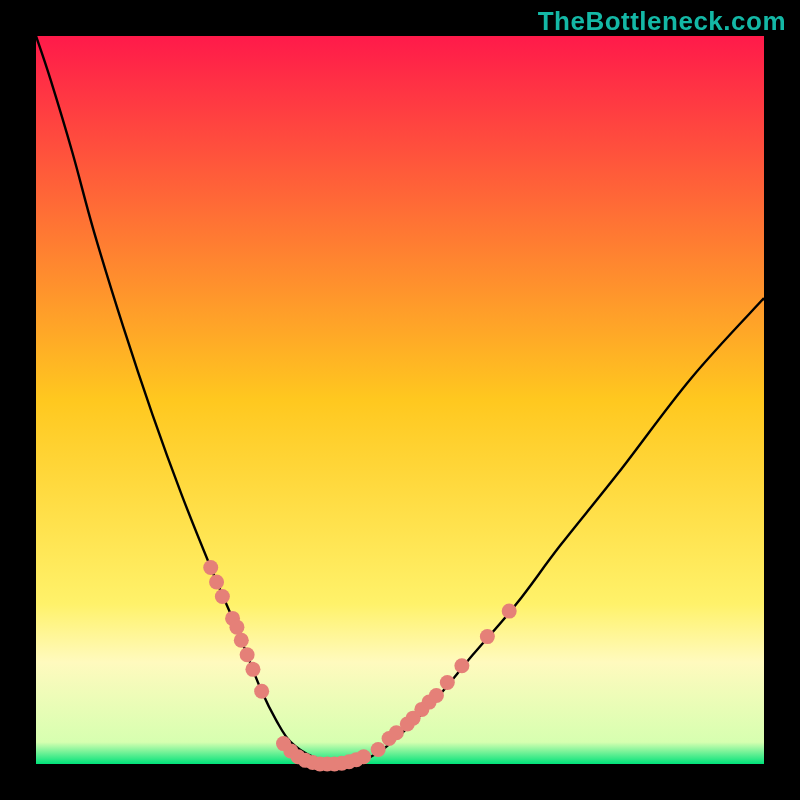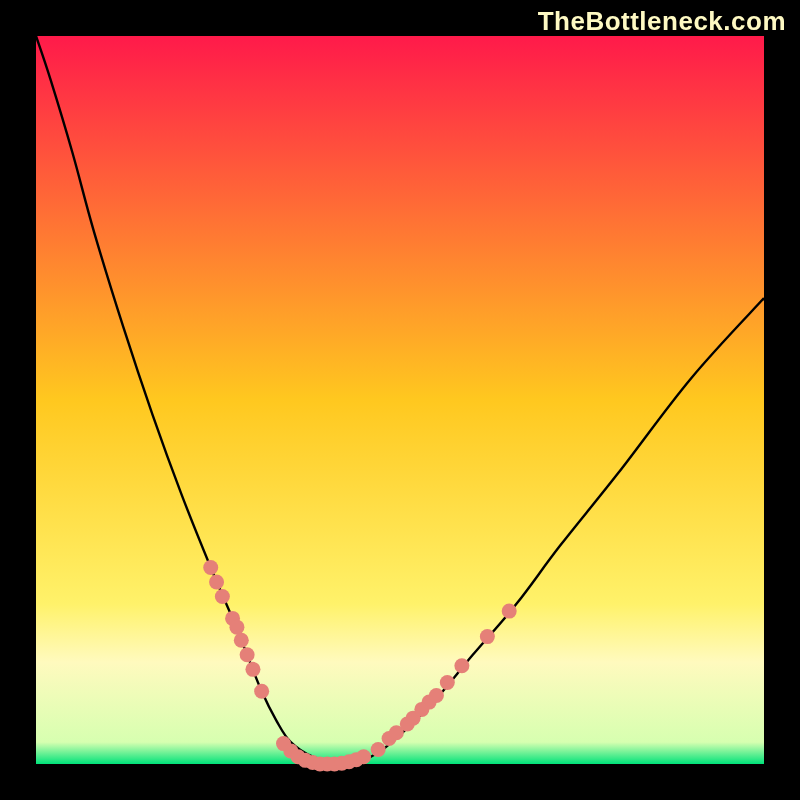--- a/index.html
+++ b/index.html
@@ -14,21 +14,21 @@
   .stage {
     position: relative;
     width: 800px;
     height: 800px;
     background: #000;
   }
   .attribution {
     position: absolute;
     top: 6px;
     right: 14px;
-    color: #fef9c3;
+    color: #14b8a6;
     font-size: 26px;
     font-weight: 600;
     letter-spacing: 0.5px;
     z-index: 3;
   }
   svg {
     position: absolute;
     top: 0;
     left: 0;
   }

